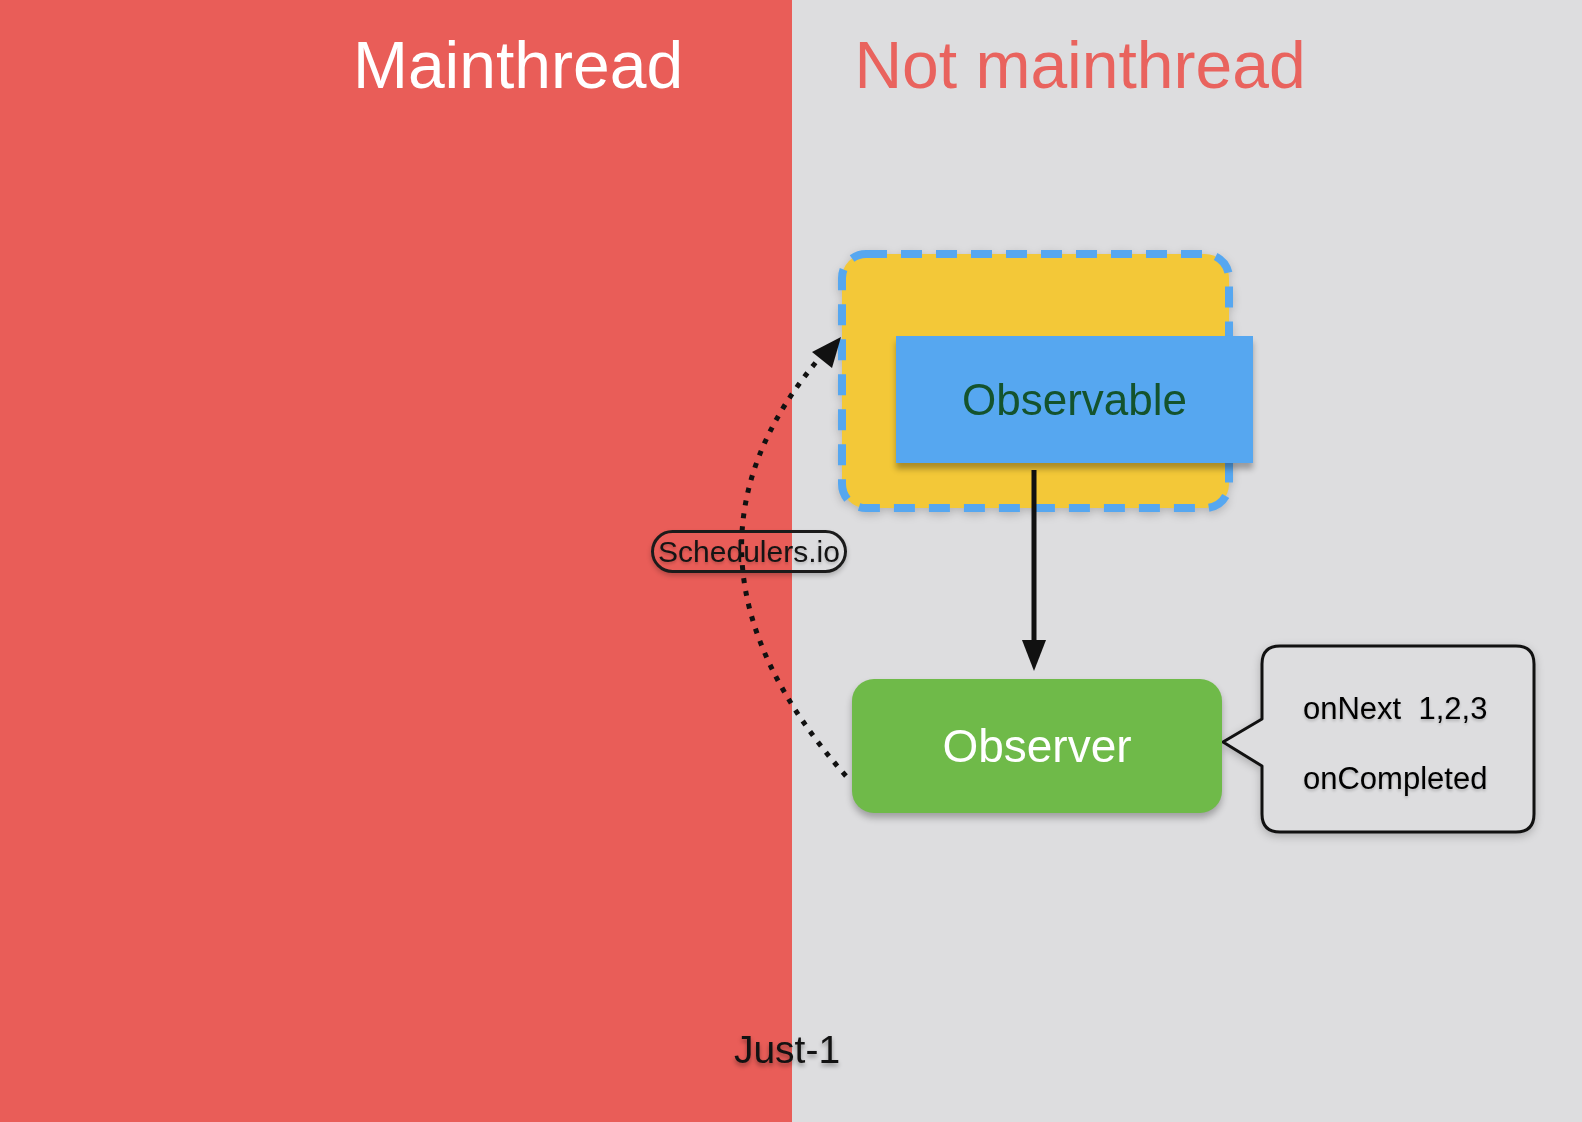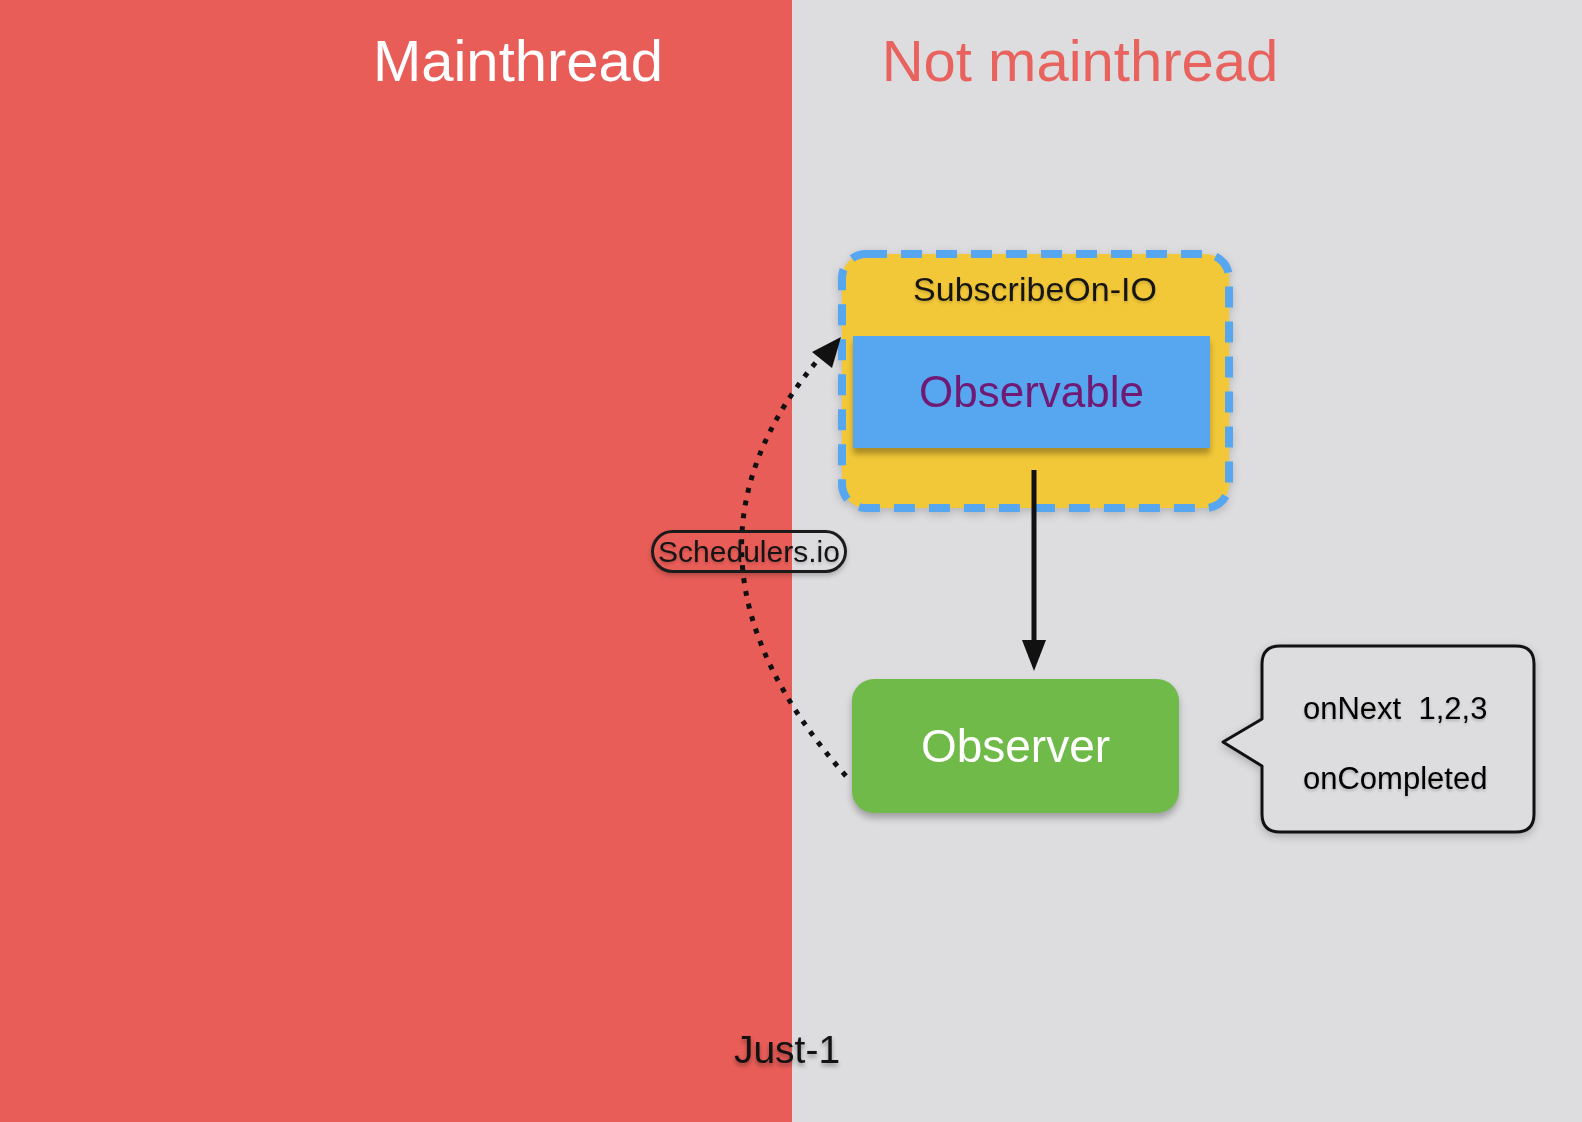--- a/index.html
+++ b/index.html
@@ -8,21 +8,21 @@
     width:1582px;height:1122px;
     overflow:hidden;
     background:var(--not-mainthread-bg,#DDDDDF);
     font-family:"Liberation Sans","DejaVu Sans",sans-serif;
   }
   .bg-left{
     position:absolute;left:0;top:0;width:792px;height:1122px;
     background:var(--mainthread-bg,#E95D58);
   }
   .hdr{
-    position:absolute;top:26px;line-height:1.2;font-size:58px;font-weight:400;
+    position:absolute;top:26px;line-height:1.2;font-size:66px;font-weight:400;
     transform:translateX(-50%);white-space:nowrap;
   }
   .hdr-left{left:518px;color:var(--header-left-text,#fff);}
   .hdr-right{left:1080px;color:var(--header-right-text,#E9635E);}
   svg.links{position:absolute;left:0;top:0;width:1582px;height:1122px;}
   .yellow-rect{
     fill:var(--subscribe-on-fill,#F3C838);
     stroke:var(--dashed-border,#56A7F0);
     stroke-width:8;stroke-dasharray:21 14;
     filter:drop-shadow(0 3px 4px rgba(0,0,0,0.18));
@@ -35,28 +35,28 @@
     fill:var(--not-mainthread-bg,#DDDDDF);
     stroke:var(--ink,#111);stroke-width:3;stroke-linejoin:round;
     filter:drop-shadow(0 3px 4px rgba(0,0,0,0.22));
   }
   .subscribe-title{
     position:absolute;left:1035px;top:270px;transform:translateX(-50%);
     font-size:34px;color:#151515;white-space:nowrap;
     text-shadow:0 2px 3px rgba(0,0,0,0.18);
   }
   .observable-box{
-    position:absolute;left:853px;top:336px;width:357px;height:112px;
+    position:absolute;left:896px;top:336px;width:357px;height:127px;
     background:var(--observable-fill,#56A7F0);
     display:flex;align-items:center;justify-content:center;
-    color:#701a75;font-size:44px;
+    color:#14532d;font-size:44px;
     box-shadow:0 6px 6px rgba(0,0,0,0.30);
   }
   .observer-box{
-    position:absolute;left:852px;top:679px;width:327px;height:134px;
+    position:absolute;left:852px;top:679px;width:370px;height:134px;
     background:var(--observer-fill,#6FBA49);border-radius:22px;
     display:flex;align-items:center;justify-content:center;
     color:#fff;font-size:46px;
     box-shadow:0 5px 7px rgba(0,0,0,0.28);
   }
   .scheduler-label{
     position:absolute;left:651px;top:530px;width:196px;height:43px;
     box-sizing:border-box;border:3px solid #1b1b1b;border-radius:26px;
     display:flex;align-items:center;justify-content:center;
     font-size:30px;color:#141414;background:transparent;
@@ -97,21 +97,20 @@
     <g>
       <line class="solid-arrow" x1="1034" y1="470" x2="1034" y2="642"></line>
       <polygon class="solid-arrow-head" points="1034,671 1022,640 1046,640"></polygon>
     </g>
 
     <path class="bubble" d="M 1280 646 H 1516 Q 1534 646 1534 664 V 814 Q 1534 832 1516 832
              H 1280 Q 1262 832 1262 814 V 766 L 1223 742 L 1262 719 V 664
              Q 1262 646 1280 646 Z"></path>
   </svg>
 
-  <div class="subscribe-title">SubscribeOn-IO</div>
 
   <div class="observable-box">Observable</div>
 
   <div class="observer-box">Observer</div>
 
   <div class="scheduler-label">Schedulers.io</div>
 
   <div class="callout-line callout-line1">onNext  1,2,3</div>
   <div class="callout-line callout-line2">onCompleted</div>
 

